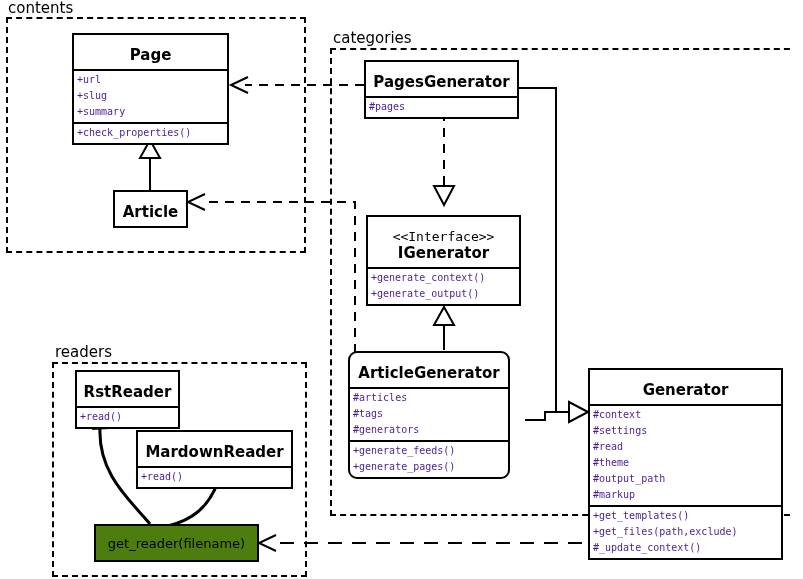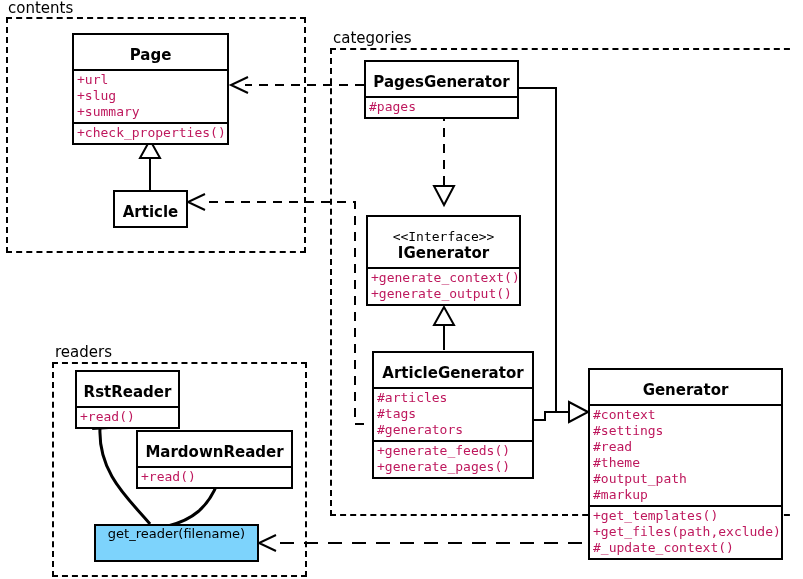--- a/index.html
+++ b/index.html
@@ -66,33 +66,33 @@
     line-height: 16px;
   }
   .uml .sep {
     border-top: 2px solid #000;
   }
   .uml .compartment {
     padding: 1px 2px 2px 3px;
   }
   .uml .member {
     font-family: "DejaVu Sans Mono", monospace;
-    font-size: 13px;
+    font-size: 10px;
     line-height: 16px;
-    color: #be185d;
+    color: #4c1d95;
     white-space: nowrap;
   }
   .plain-box {
     position: absolute;
     border: 2px solid #000;
-    background: #7dd3fc;
+    background: #4d7c0f;
     box-sizing: border-box;
     z-index: 5;
     display: flex;
-    align-items: flex-start;
+    align-items: center;
     justify-content: center;
   }
   .plain-box .label {
     font-size: 13px;
     color: #000;
     white-space: nowrap;
   }
 </style>
 </head>
 <body>
@@ -184,21 +184,21 @@
     <div class="title">
       <span class="stereo">&lt;&lt;Interface&gt;&gt;</span>
       <span>IGenerator</span>
     </div>
     <div class="compartment sep">
       <div class="member">+generate_context()</div>
       <div class="member">+generate_output()</div>
     </div>
   </div>
 
-  <div class="uml" style="left:372px; top:351px; width:162px;">
+  <div class="uml" style="left:348px; top:351px; width:162px;border-radius:9px;">
     <div class="title">ArticleGenerator</div>
     <div class="compartment sep">
       <div class="member">#articles</div>
       <div class="member">#tags</div>
       <div class="member">#generators</div>
     </div>
     <div class="compartment sep">
       <div class="member">+generate_feeds()</div>
       <div class="member">+generate_pages()</div>
     </div>

